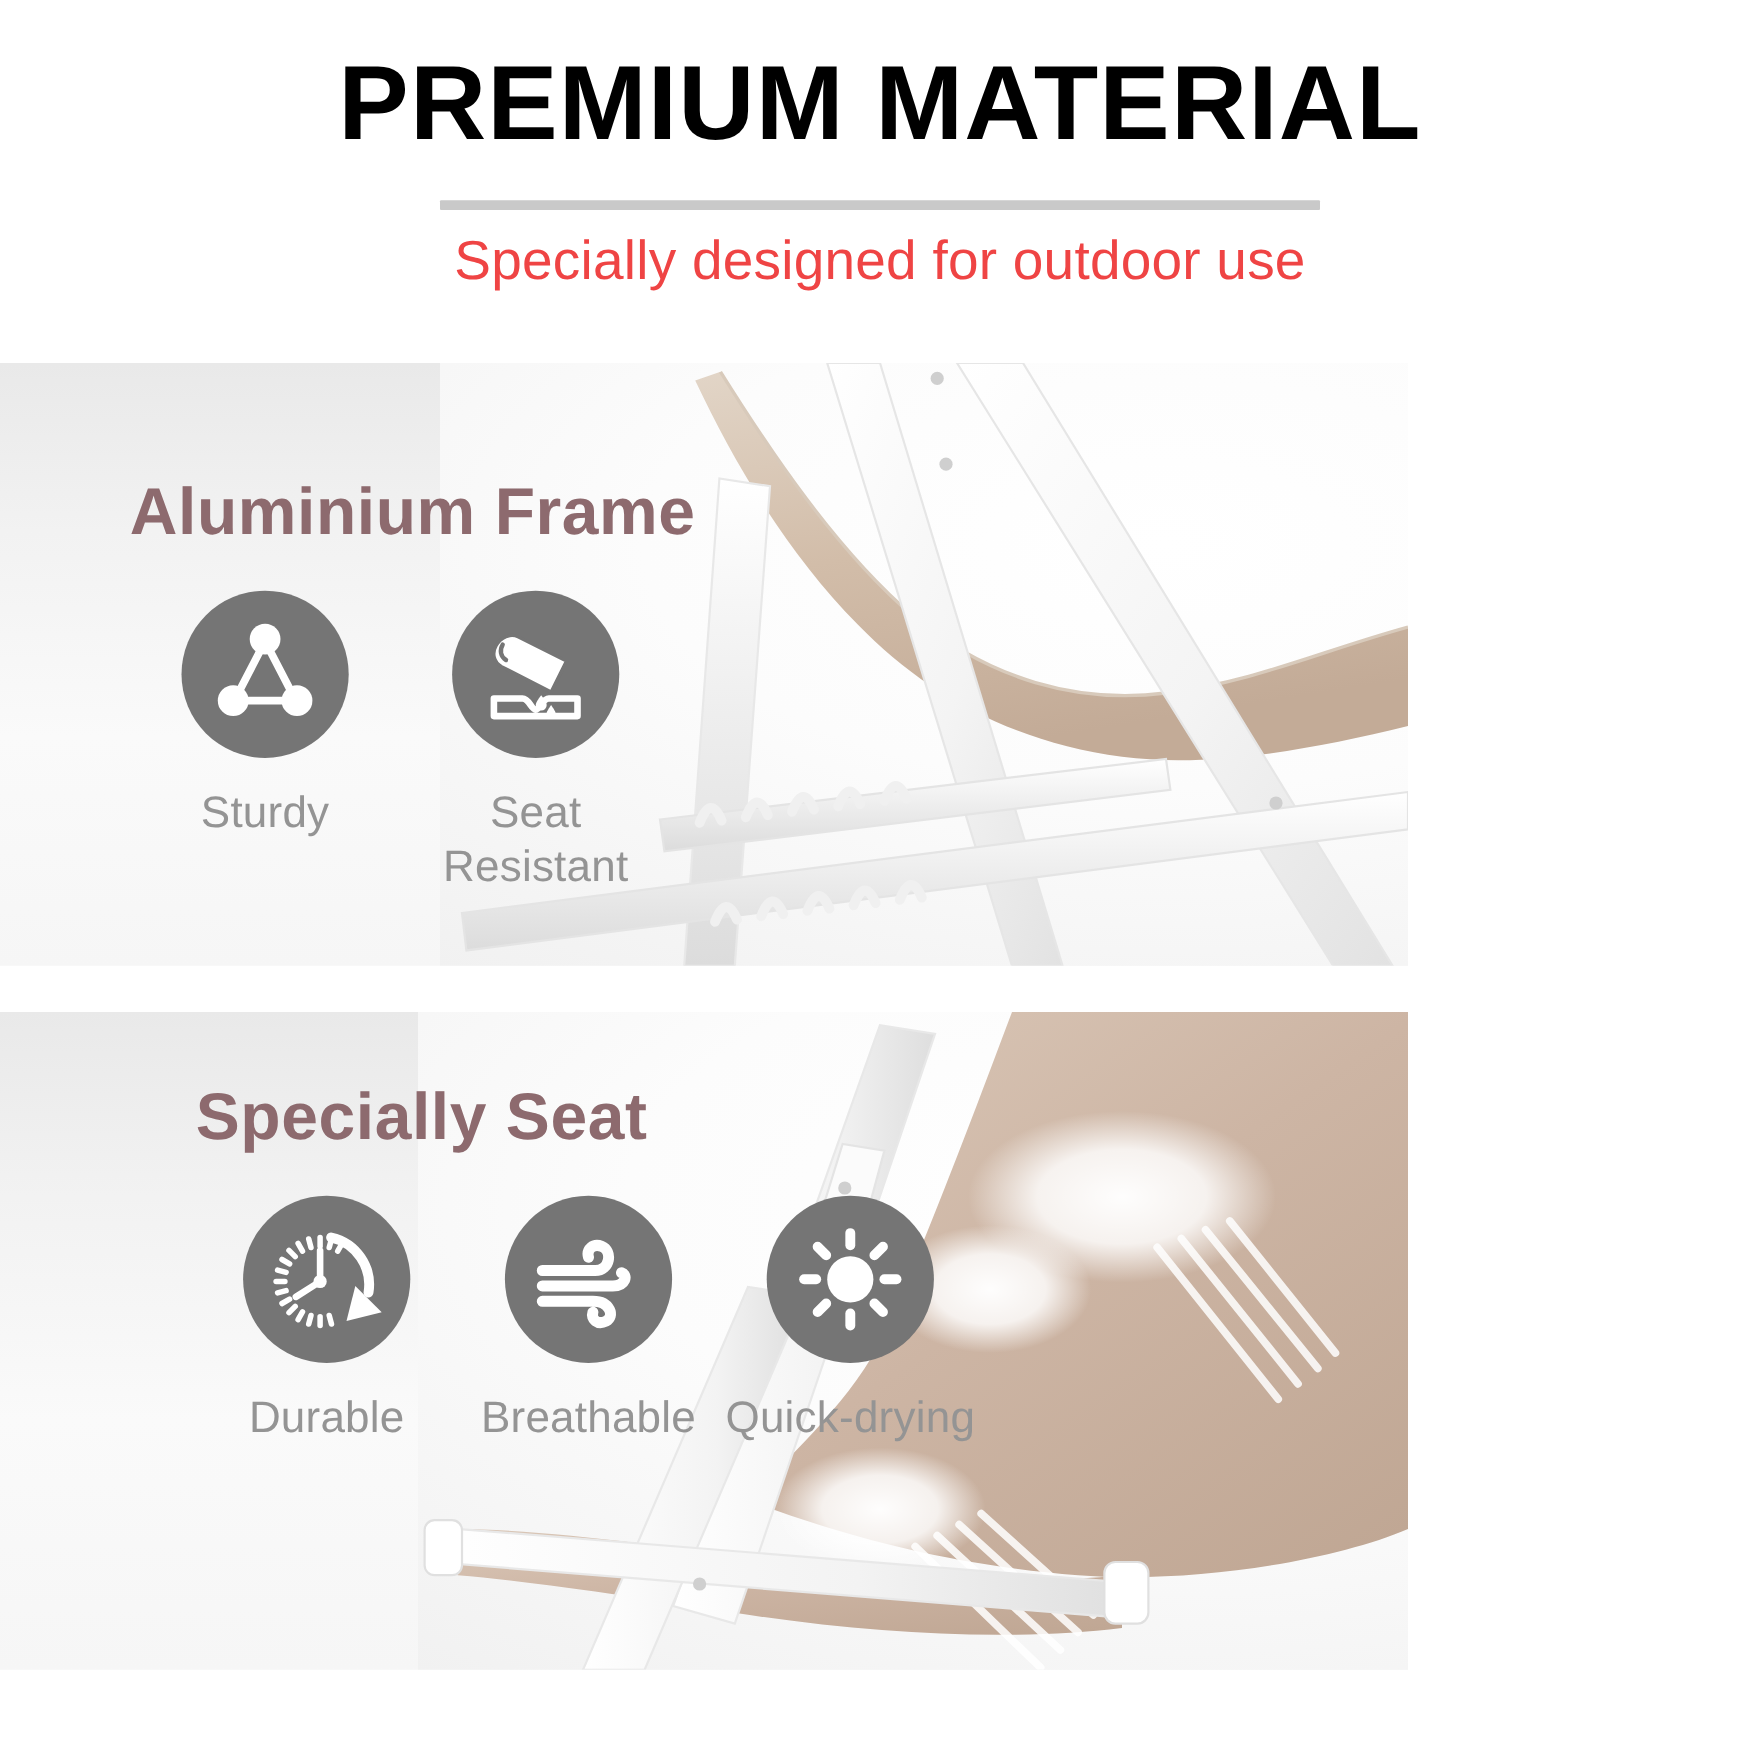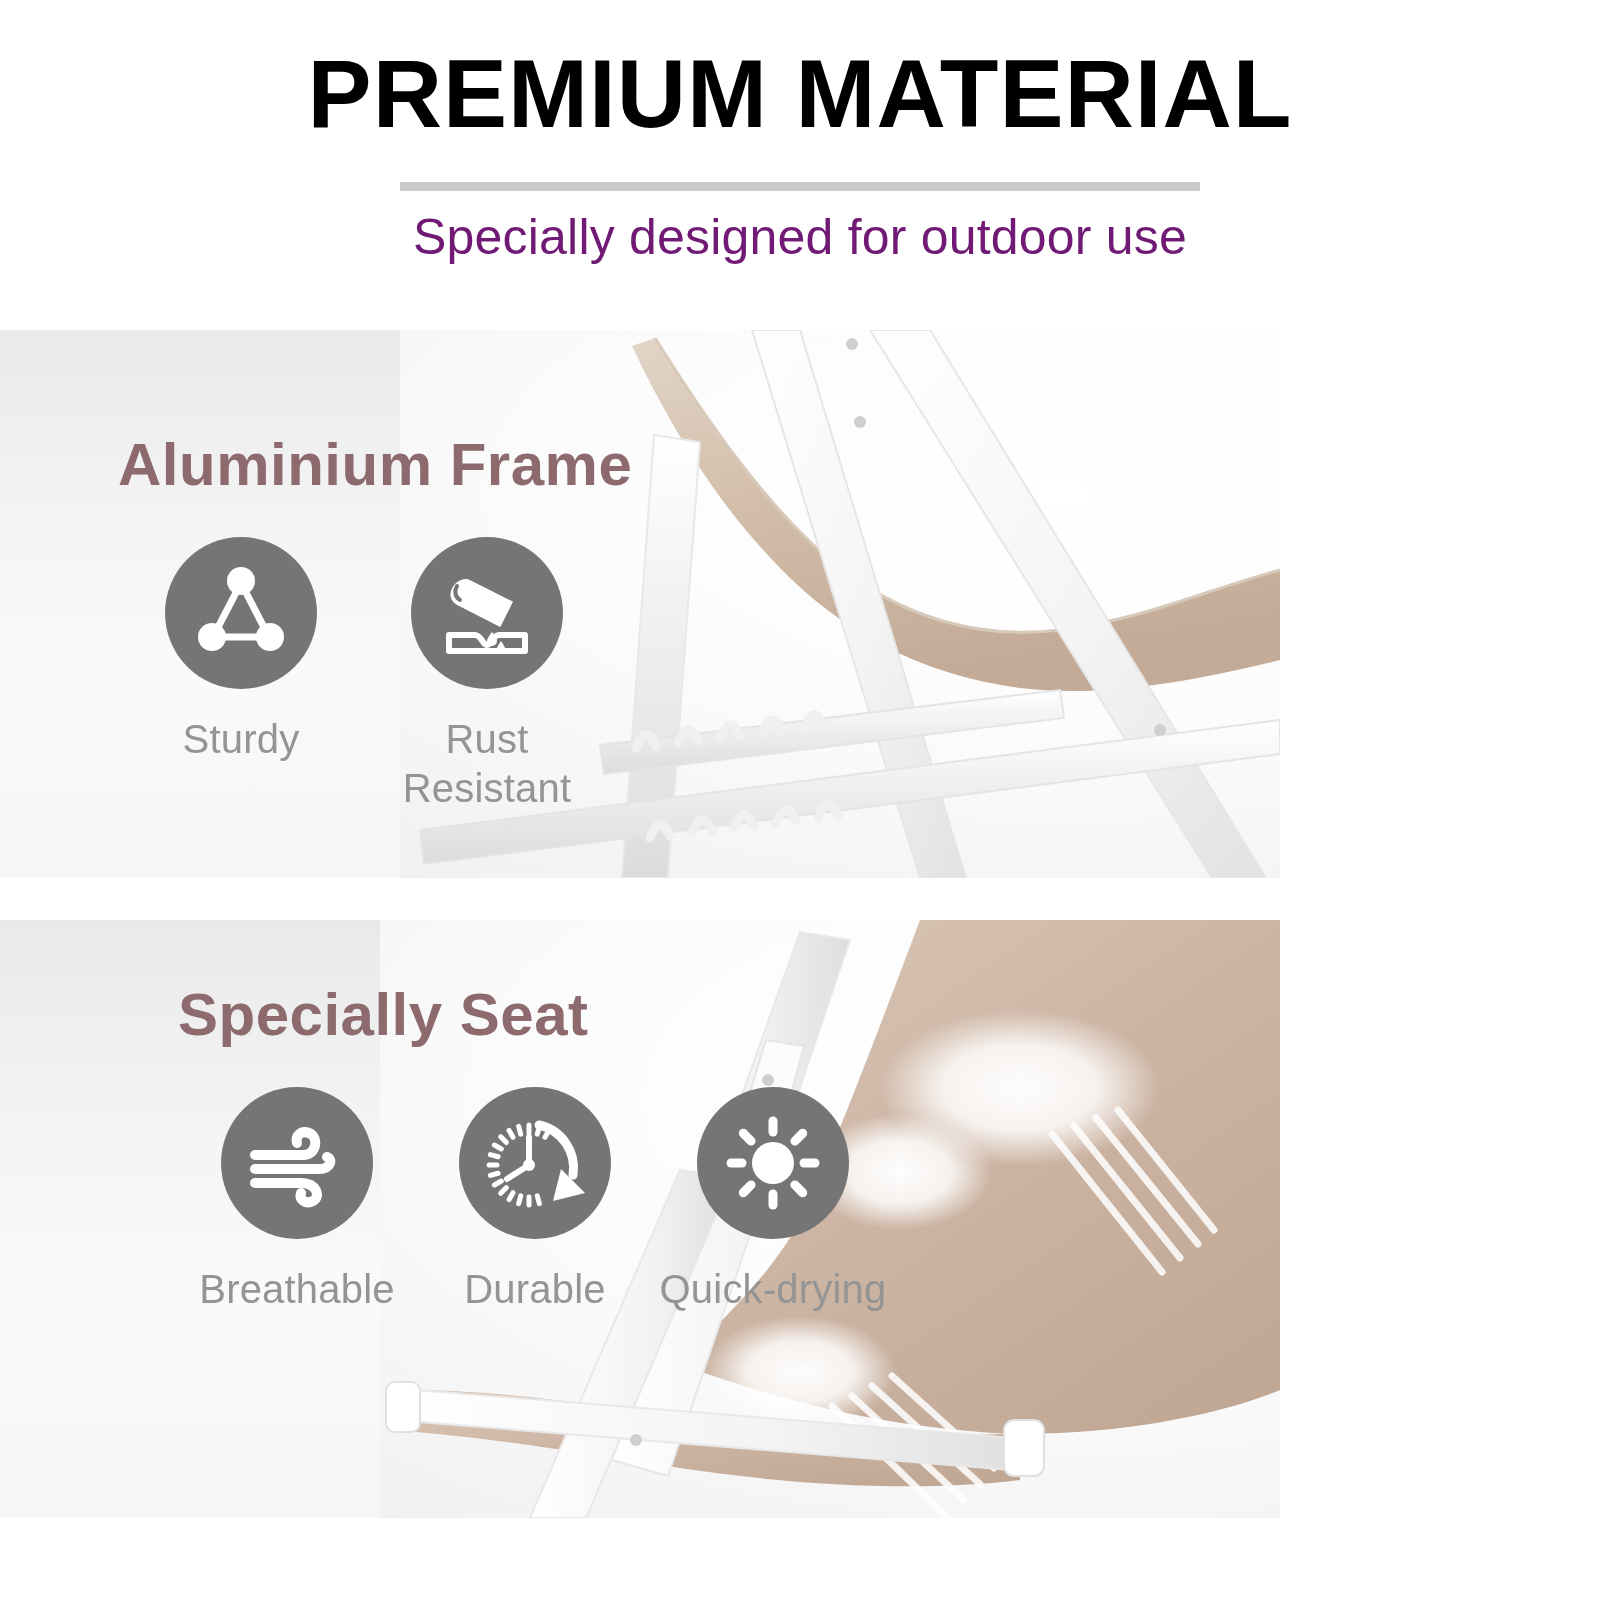--- a/index.html
+++ b/index.html
@@ -50,21 +50,21 @@
     background: #c9c9c9;
     border-radius: 1px;
   }
 
   .subtitle {
     position: absolute;
     top: 208px; left: 0;
     width: 1600px;
     font-size: 50px;
     font-weight: 400;
-    color: #701a75;
+    color: #ef4444;
     letter-spacing: 0.2px;
   }
 
   
   .panel {
     position: absolute;
     left: 0;
     width: 1280px;
     overflow: hidden;
     background: linear-gradient(180deg, #e9e9e9 0%, #f2f2f2 28%, #fafafa 62%, #f6f6f6 100%);
@@ -240,21 +240,21 @@
               <path d="M16,26 C12,33 14,41 21,45 L66,68 L80,40 L36,18 C29,14 20,19 16,26 Z" fill="none" stroke="#757575" stroke-width="3"></path>
               <path d="M22,25 C19,30 20,36 25,39" fill="none" stroke="#757575" stroke-width="4" stroke-linecap="round"></path>
 
               <path d="M57,71 c3,4 5,7 5,9 a5,5 0 0 1 -10,0 c0,-2 2,-5 5,-9 Z" fill="#ffffff"></path>
               <path d="M66,80 c2,3 4,6 4,7 a4,4 0 0 1 -8,0 c0,-1 2,-4 4,-7 Z" fill="#ffffff"></path>
 
               <path d="M14,90 L14,74 L40,74 C46,74 48,84 52,84 C56,84 58,74 64,74 L90,74 L90,90 Z" fill="none" stroke="#ffffff" stroke-width="6" stroke-linejoin="round"></path>
             </svg>
           </div>
           <div class="icon-label">
-            <span>Rust</span><br>
+            <span>Seat</span><br>
             <span>Resistant</span>
           </div>
         </div>
 
 
       </div>
     </div>
   </div>
 
   <div class="panel panel-2">
@@ -318,36 +318,20 @@
       </svg>
     </div>
 
     <div class="feature-block block-2">
       <div class="section-title">Specially Seat</div>
 
       <div class="icon-row">
 
         <div class="icon-item narrow">
           <div class="icon-circle">
-            <svg width="104" height="104" viewBox="0 0 104 104">
-              <g fill="none" stroke="#ffffff" stroke-width="10" stroke-linecap="round">
-
-                <path d="M10,44 L58,44 C72,44 74,26 64,22 C56,19 50,25 52,32"></path>
-
-                <path d="M10,58 L74,58 C86,58 88,48 82,46"></path>
-
-                <path d="M10,72 L56,72 C72,72 76,86 68,90 C60,94 54,88 56,82"></path>
-              </g>
-            </svg>
-          </div>
-          <div class="icon-label">Breathable</div>
-        </div>
-
-        <div class="icon-item narrow">
-          <div class="icon-circle">
             <svg width="108" height="108" viewBox="0 0 108 108">
 
               <g stroke="#ffffff" stroke-width="5" stroke-linecap="round">
                 <g transform="translate(48,56)">
                   <line x1="0" y1="-40" x2="0" y2="-32"></line>
                   <line x1="0" y1="-40" x2="0" y2="-32" transform="rotate(15)"></line>
                   <line x1="0" y1="-40" x2="0" y2="-32" transform="rotate(30)"></line>
                   <line x1="0" y1="-40" x2="0" y2="-32" transform="rotate(-15)"></line>
                   <line x1="0" y1="-40" x2="0" y2="-32" transform="rotate(-30)"></line>
                   <line x1="0" y1="-40" x2="0" y2="-32" transform="rotate(-45)"></line>
@@ -373,20 +357,36 @@
               <path d="M58,16 A44,44 0 0 1 92,66" fill="none" stroke="#ffffff" stroke-width="9" stroke-linecap="round"></path>
               <path d="M80,60 L104,84 L72,92 Z" fill="#ffffff"></path>
             </svg>
           </div>
           <div class="icon-label">Durable</div>
         </div>
 
         <div class="icon-item narrow">
           <div class="icon-circle">
             <svg width="104" height="104" viewBox="0 0 104 104">
+              <g fill="none" stroke="#ffffff" stroke-width="10" stroke-linecap="round">
+
+                <path d="M10,44 L58,44 C72,44 74,26 64,22 C56,19 50,25 52,32"></path>
+
+                <path d="M10,58 L74,58 C86,58 88,48 82,46"></path>
+
+                <path d="M10,72 L56,72 C72,72 76,86 68,90 C60,94 54,88 56,82"></path>
+              </g>
+            </svg>
+          </div>
+          <div class="icon-label">Breathable</div>
+        </div>
+
+        <div class="icon-item narrow">
+          <div class="icon-circle">
+            <svg width="104" height="104" viewBox="0 0 104 104">
               <circle cx="52" cy="52" r="21" fill="#ffffff"></circle>
               <g stroke="#ffffff" stroke-width="9" stroke-linecap="round">
                 <g transform="translate(52,52)">
                   <line x1="0" y1="-42" x2="0" y2="-31"></line>
                   <line x1="0" y1="-42" x2="0" y2="-31" transform="rotate(45)"></line>
                   <line x1="0" y1="-42" x2="0" y2="-31" transform="rotate(90)"></line>
                   <line x1="0" y1="-42" x2="0" y2="-31" transform="rotate(135)"></line>
                   <line x1="0" y1="-42" x2="0" y2="-31" transform="rotate(180)"></line>
                   <line x1="0" y1="-42" x2="0" y2="-31" transform="rotate(225)"></line>
                   <line x1="0" y1="-42" x2="0" y2="-31" transform="rotate(270)"></line>

